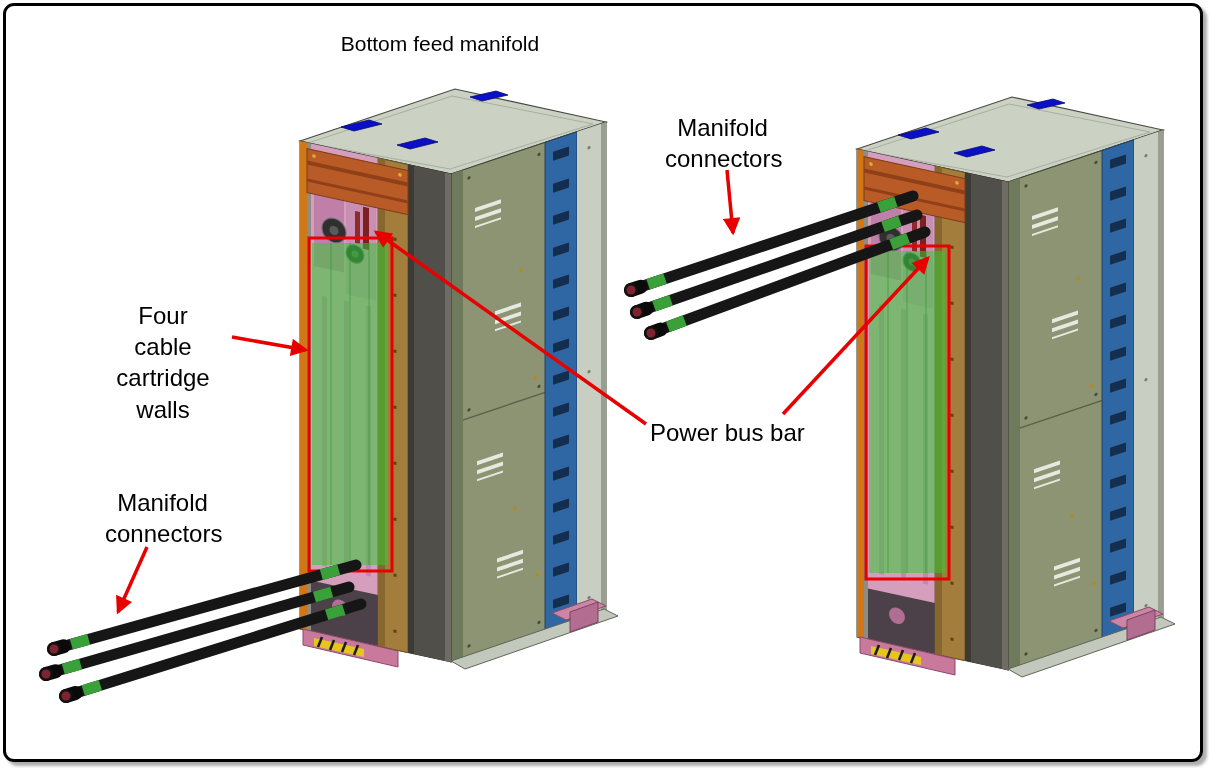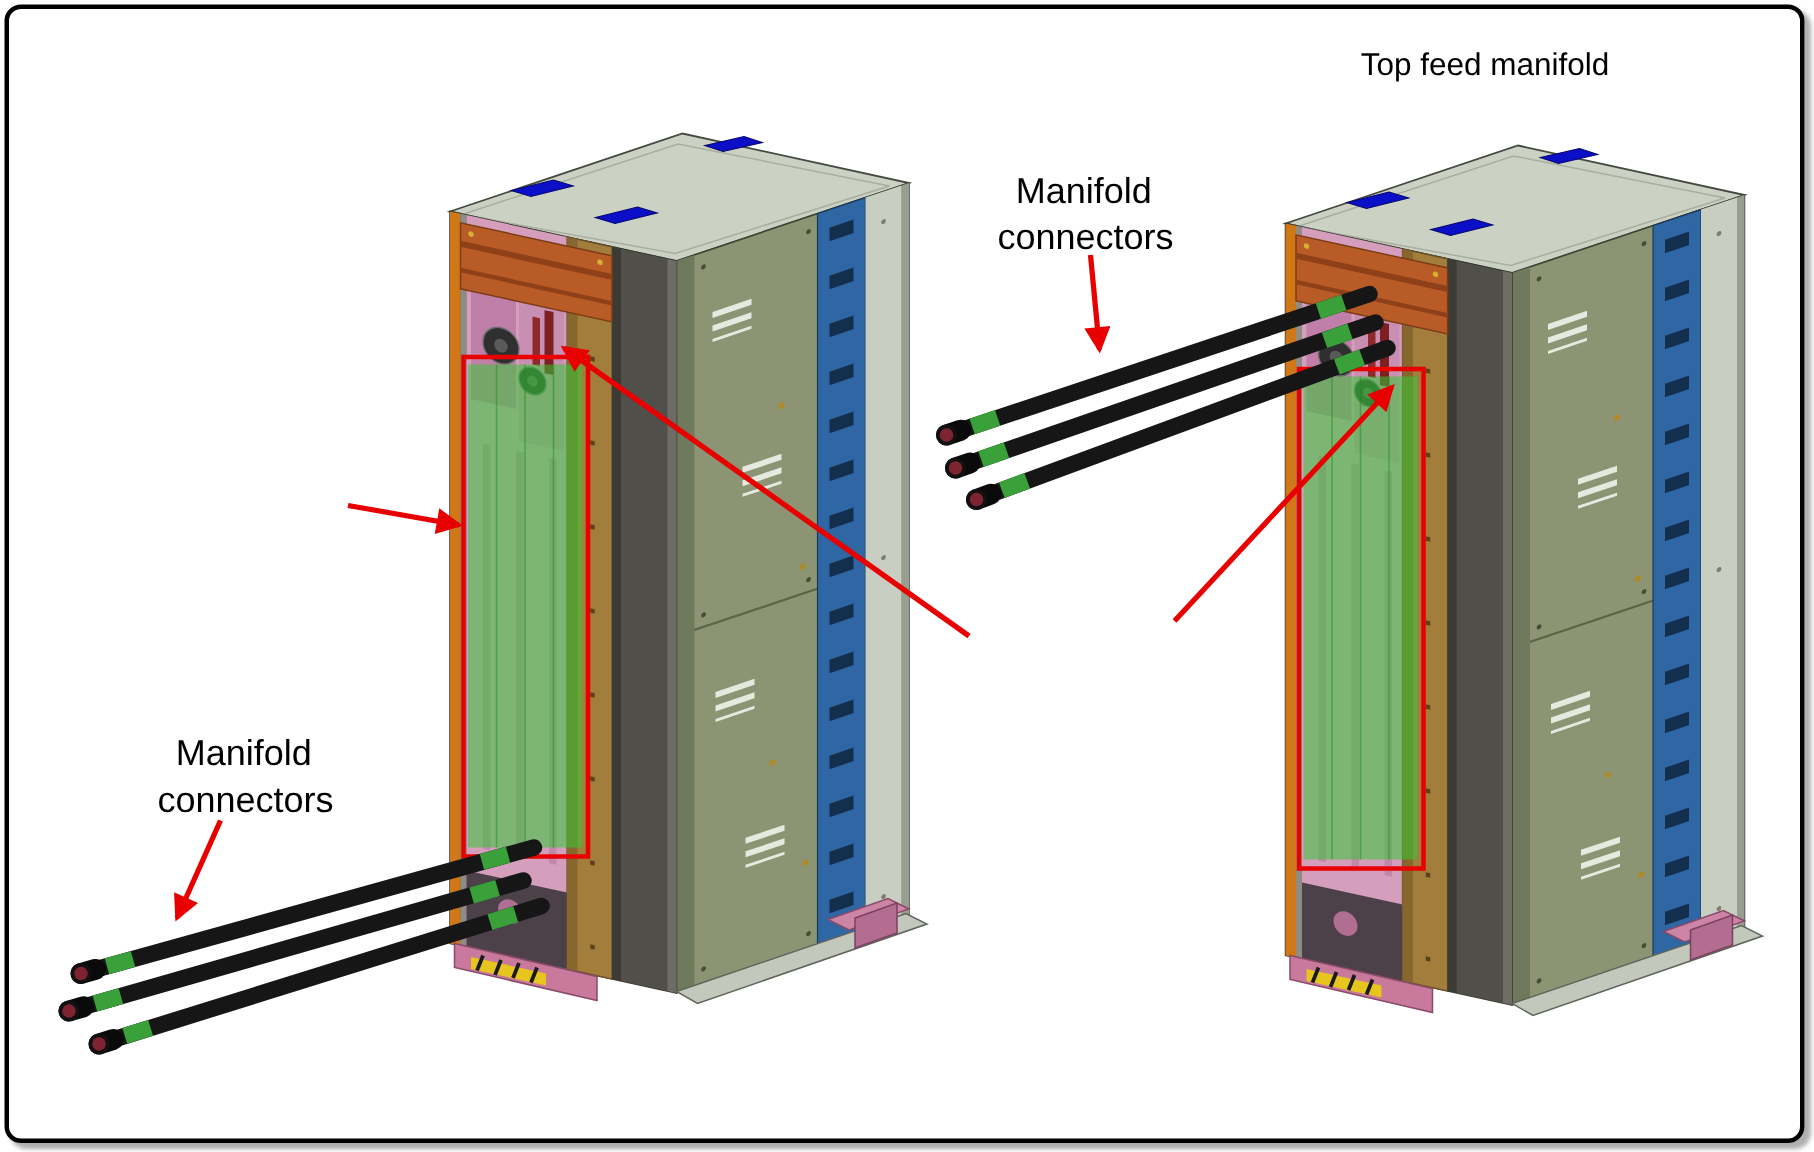--- a/index.html
+++ b/index.html
@@ -207,23 +207,25 @@
 
     <g fill="none">
       <line class="arrow" x1="232" y1="337" x2="306" y2="350"></line>
       <line class="arrow" x1="147" y1="547" x2="118" y2="612"></line>
       <line class="arrow" x1="646" y1="424" x2="376" y2="232"></line>
       <line class="arrow" x1="783" y1="414" x2="928" y2="258"></line>
       <line class="arrow" x1="727" y1="170" x2="733" y2="233"></line>
     </g>
   </svg>
 
-
-  <div class="label title" style="left:855px;top:30px;width:270px;">Top feed manifold</div>
-
+  <div class="label title" style="left:305px;top:30px;width:270px;">Bottom feed manifold</div>
+
+
+  <div class="label" style="left:107px;top:300px;width:112px;">Four cable cartridge walls</div>
 
   <div class="label" style="left:105px;top:487px;width:115px;">Manifold connectors</div>
 
+  <div class="label left-align" style="left:650px;top:417px;width:160px;">Power bus bar</div>
 
   <div class="label" style="left:665px;top:112px;width:115px;">Manifold connectors</div>
 
   <div class="frame"></div>
 </div>
 
 </body></html>

